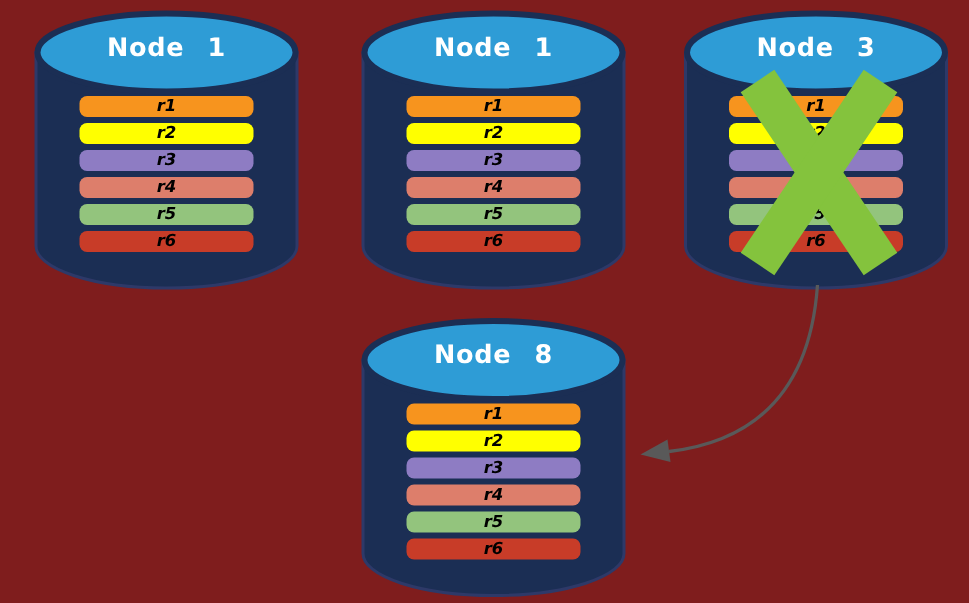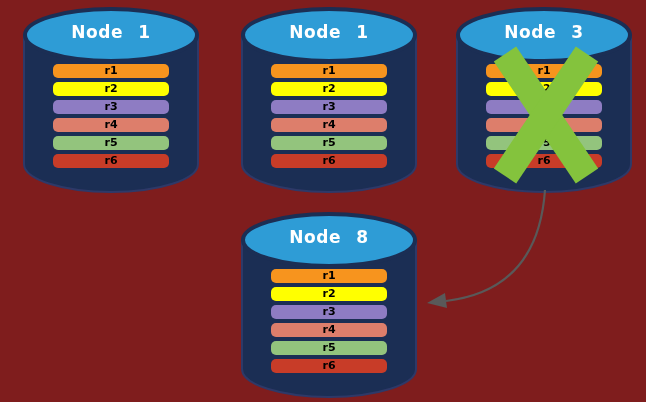--- a/index.html
+++ b/index.html
@@ -34,20 +34,21 @@
   .rows { position:absolute; left:31px; top:58px; width:116px; }
   .row {
     height:14px;
     margin-bottom:4px;
     border-radius:5px;
     text-align:center;
     font-size:11px;
     font-weight:bold;
     color:#000000;
     line-height:14px;
+    font-style:italic;
   }
 
   .x-overlay { position:absolute; left:36px; top:40px; }
 
   .failover-arrow { position:absolute; left:420px; top:183px; }
 </style>
 </head>
 <body>
 
 <div class="canvas">

